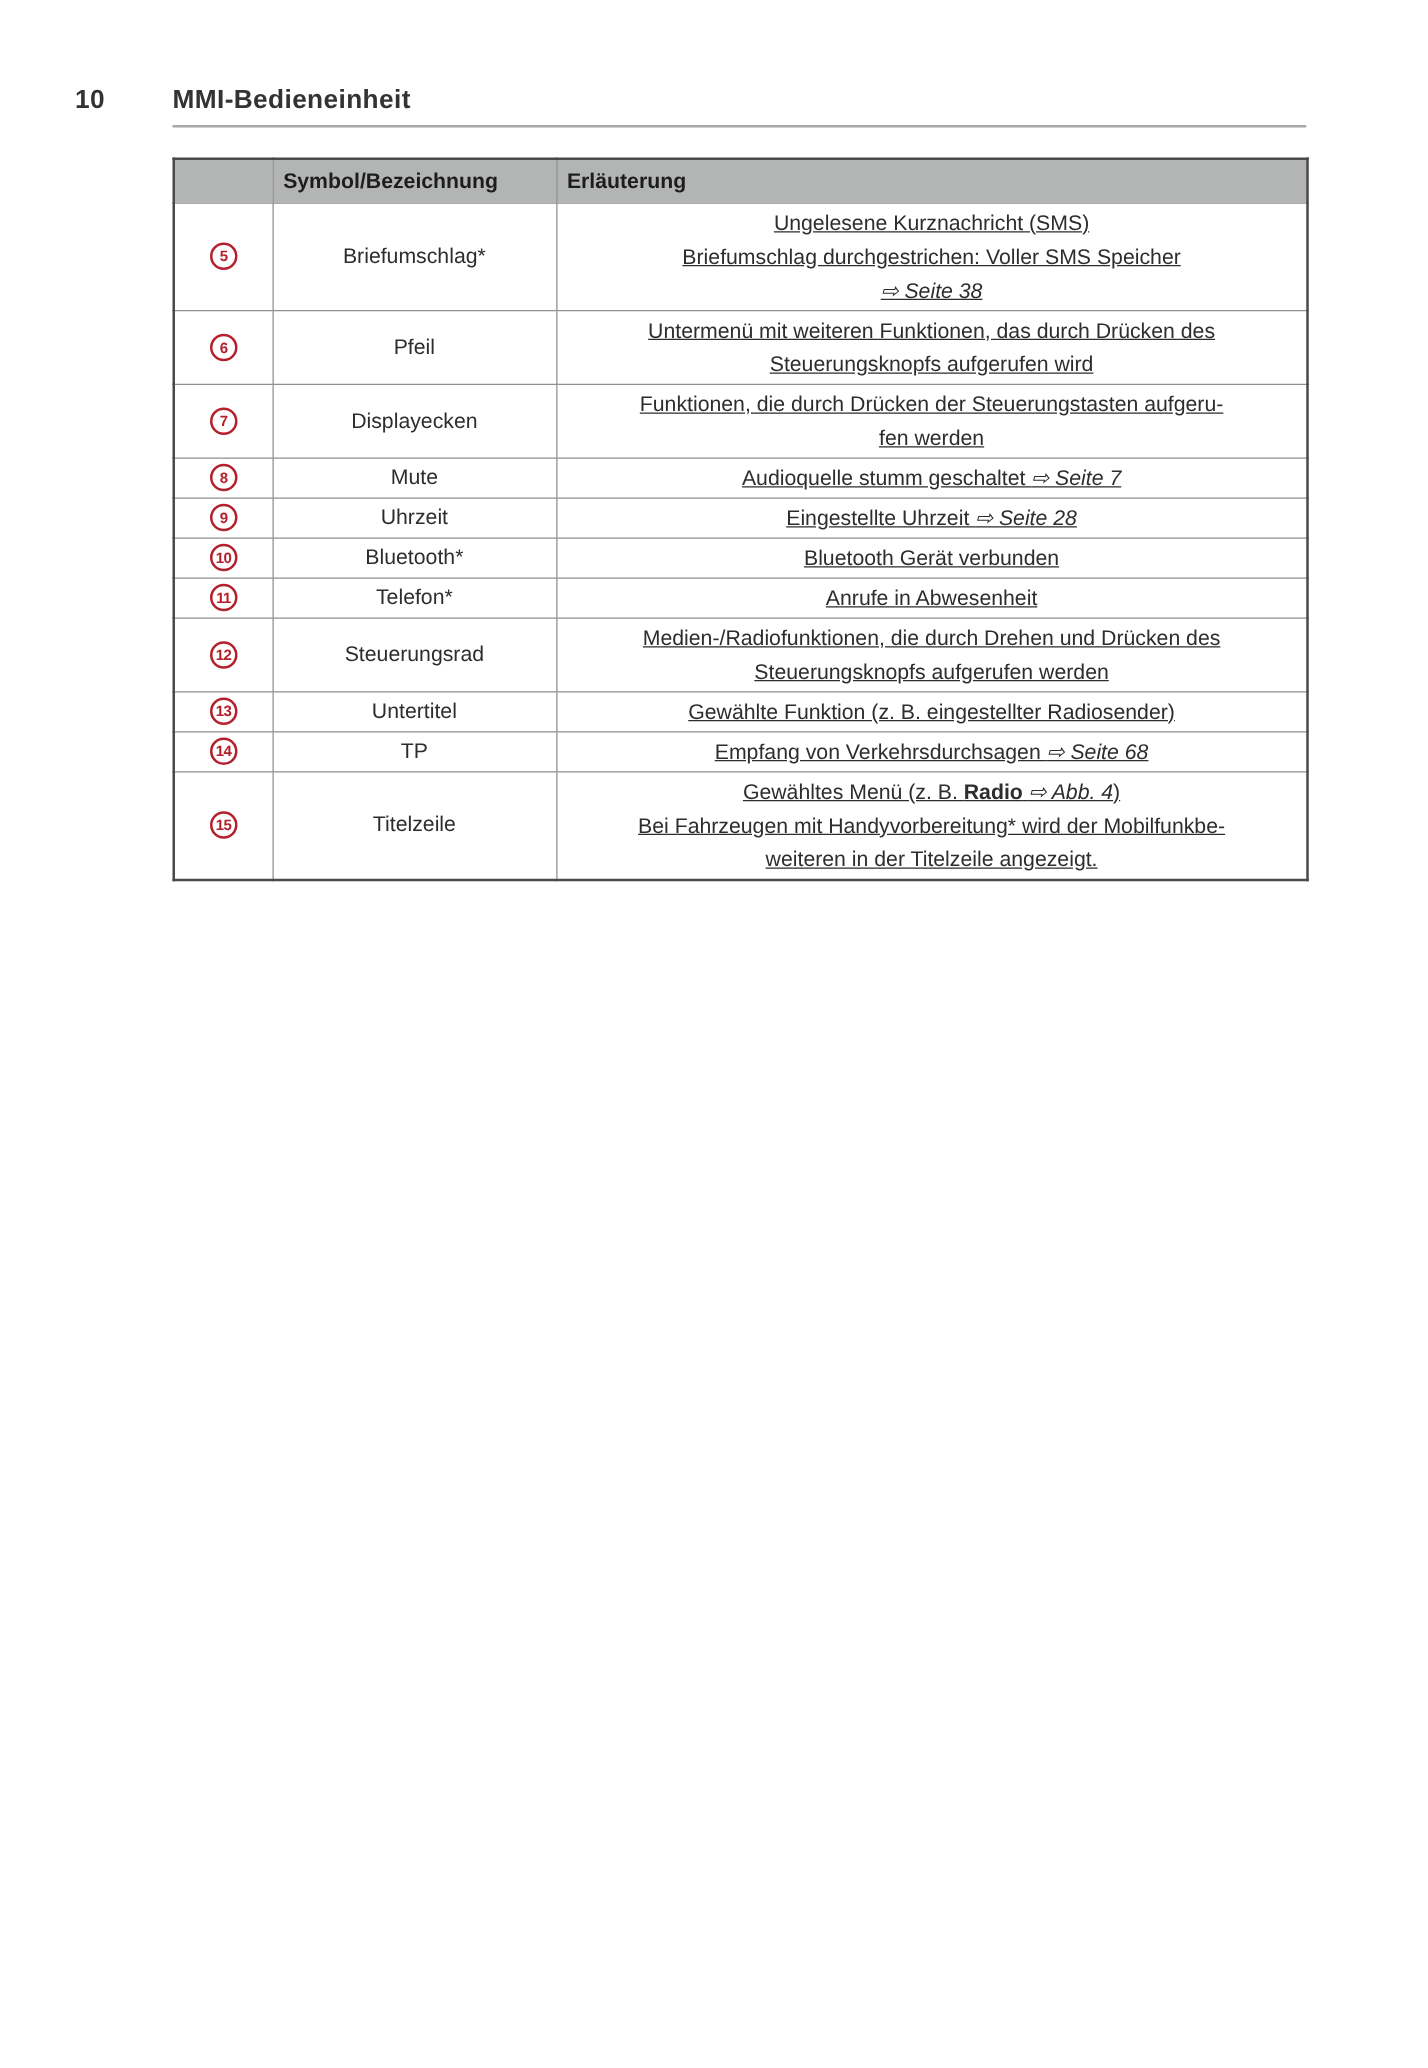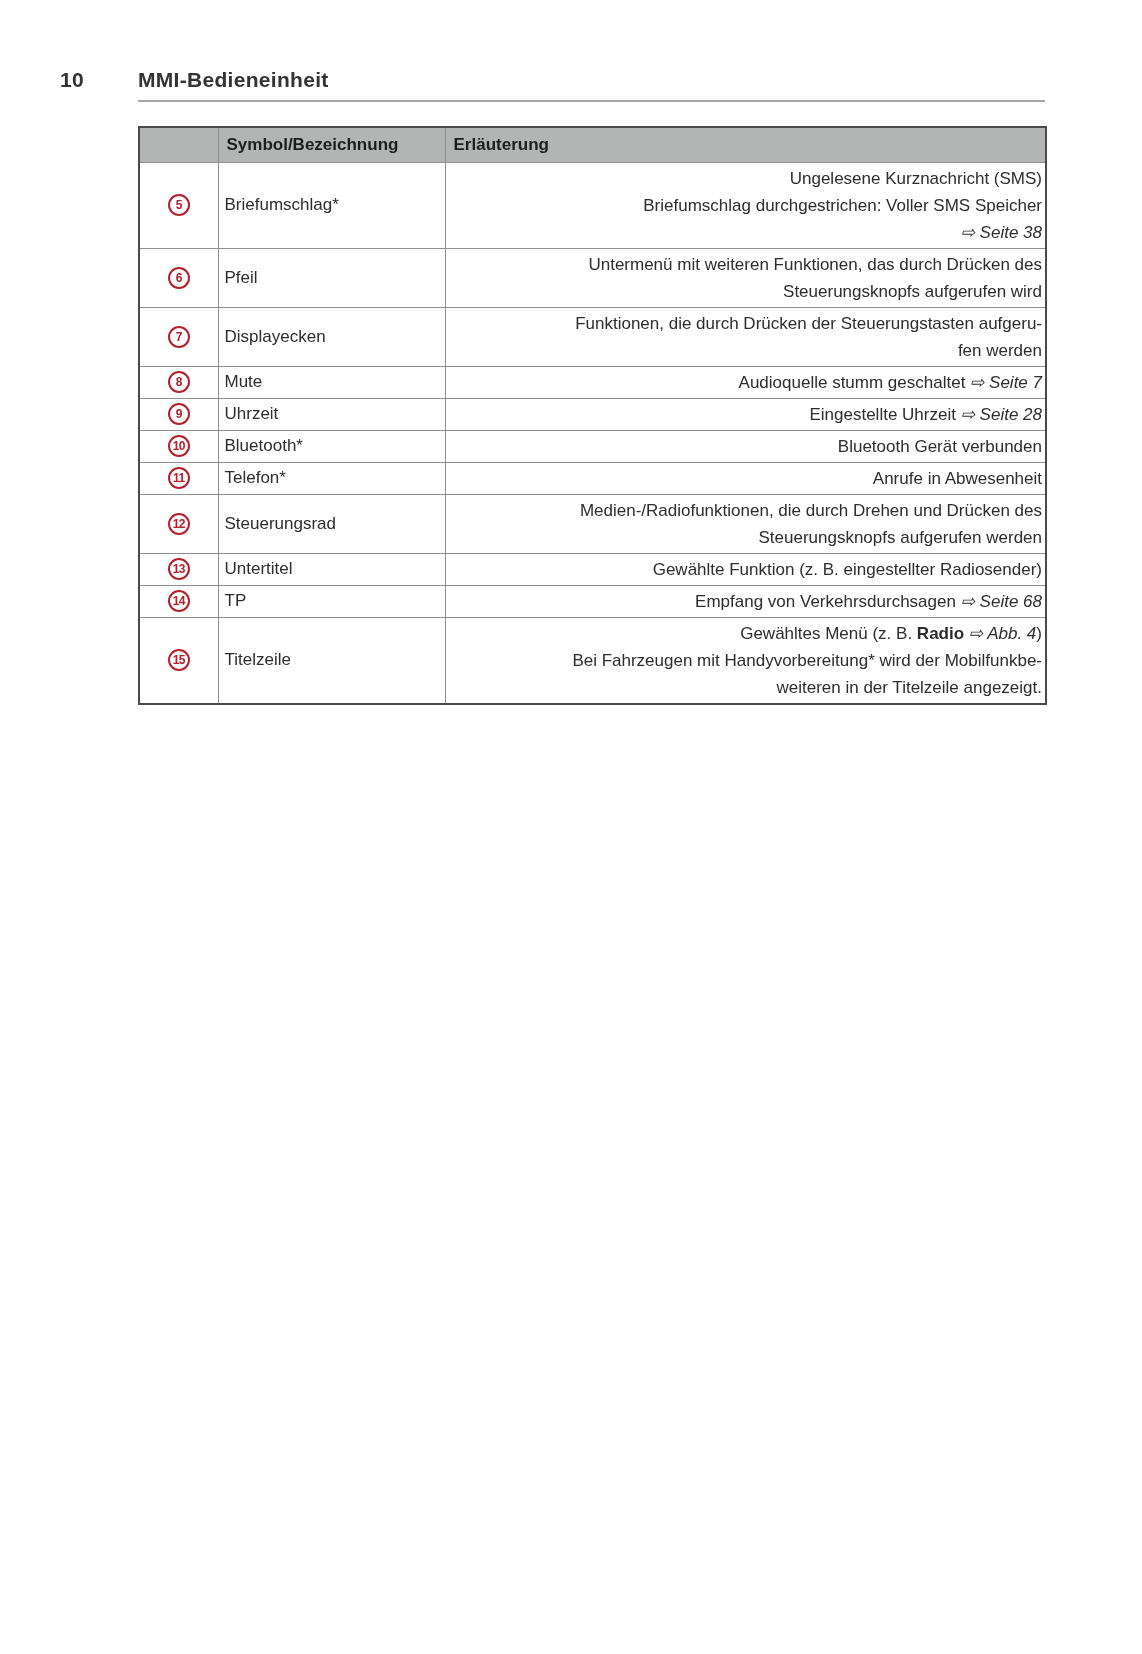--- a/index.html
+++ b/index.html
@@ -56,22 +56,22 @@
     color:#1d1d1d;
     font-weight:bold;
     text-align:left;
     height:35px;
     padding:2px 8px;
   }
   col.c-num{width:79px;}
   col.c-sym{width:227px;}
   col.c-desc{width:601px;}
   td.col-num{text-align:center;padding:2px 4px;}
-  td.col-sym{padding:2px 6px;}
-  td.col-desc{text-align:right;padding:2px 3px;}
+  td.col-sym{text-align:center;padding:2px 6px;}
+  td.col-desc{text-align:center;padding:2px 26px;text-decoration:underline;}
   .line{line-height:27px;white-space:nowrap;}
   .ref{font-style:italic;}
   .bold{font-weight:bold;}
   .circled{
     display:inline-flex;
     align-items:center;
     justify-content:center;
     width:22px;
     height:22px;
     border:2px solid var(--accent);

